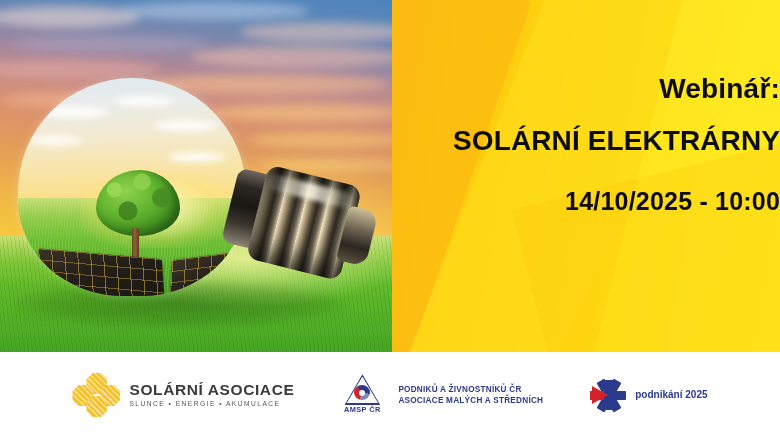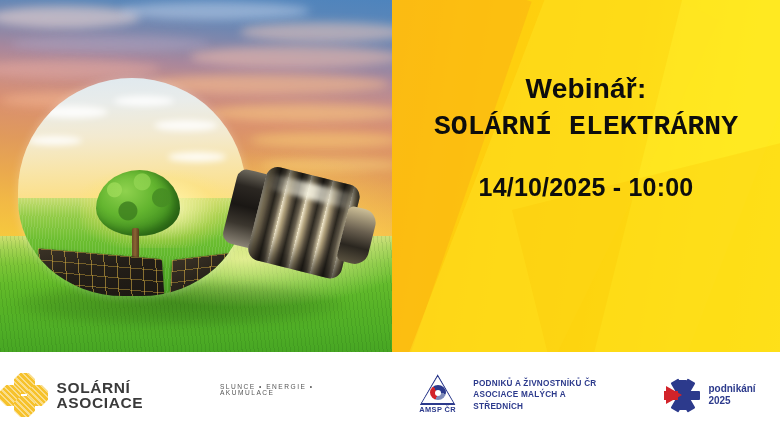--- a/index.html
+++ b/index.html
@@ -244,33 +244,32 @@
   .ray-e{
     left:120px; top:210px; width:420px; height:260px;
     background:rgba(253,200,8,.30);
     transform:rotate(-14deg);
     transform-origin:top left;
   }
 
   .ytext{
     position:absolute; inset:0;
     display:flex; flex-direction:column;
-    align-items:center; justify-content:flex-start;
+    align-items:flex-end; justify-content:flex-start;
     color:#0d0d0d;
     text-align:center;
     padding-top:74px;
     box-sizing:border-box;
   }
   .line-1{
     font-size:28px; font-weight:bold; letter-spacing:.2px; line-height:1.08;
   }
   .line-2{
     font-size:28px; font-weight:bold; letter-spacing:.1px; line-height:1.18;
-    margin-top:6px;
-    font-family:Liberation Mono, monospace;
+    margin-top:20px;
   }
   .line-3{
     font-size:28px; font-weight:bold; letter-spacing:.1px; line-height:1.18;
   }
   .line-4{
     font-size:25px; font-weight:bold; letter-spacing:.2px;
     margin-top:30px;
   }
 
   
@@ -295,21 +294,21 @@
   }
   .oct:after{
     content:"";position:absolute;inset:0;
     clip-path:polygon(30% 0,70% 0,100% 30%,100% 70%,70% 100%,30% 100%,0 70%,0 30%);
     background:repeating-linear-gradient(45deg, rgba(255,255,255,.45) 0 1.5px, rgba(255,255,255,0) 1.5px 4px);
   }
   .oct-t{left:14px;top:0;}
   .oct-l{left:0;top:12px;}
   .oct-r{left:27px;top:12px;}
   .oct-b{left:14px;top:23px;}
-  .sa-txt{display:flex;justify-content:center;}
+  .sa-txt{display:flex;flex-direction:column;justify-content:center;}
   .sa-name{
     font-size:15.5px;font-weight:bold;color:#3a3a3a;letter-spacing:.6px;line-height:1;
   }
   .sa-sub{
     font-size:6.6px;color:#555;letter-spacing:1.5px;margin-top:4px;line-height:1;
   }
 
   
   .amsp-mark{position:relative;width:40px;height:42px;margin-right:16px;}
   .amsp-tri{

